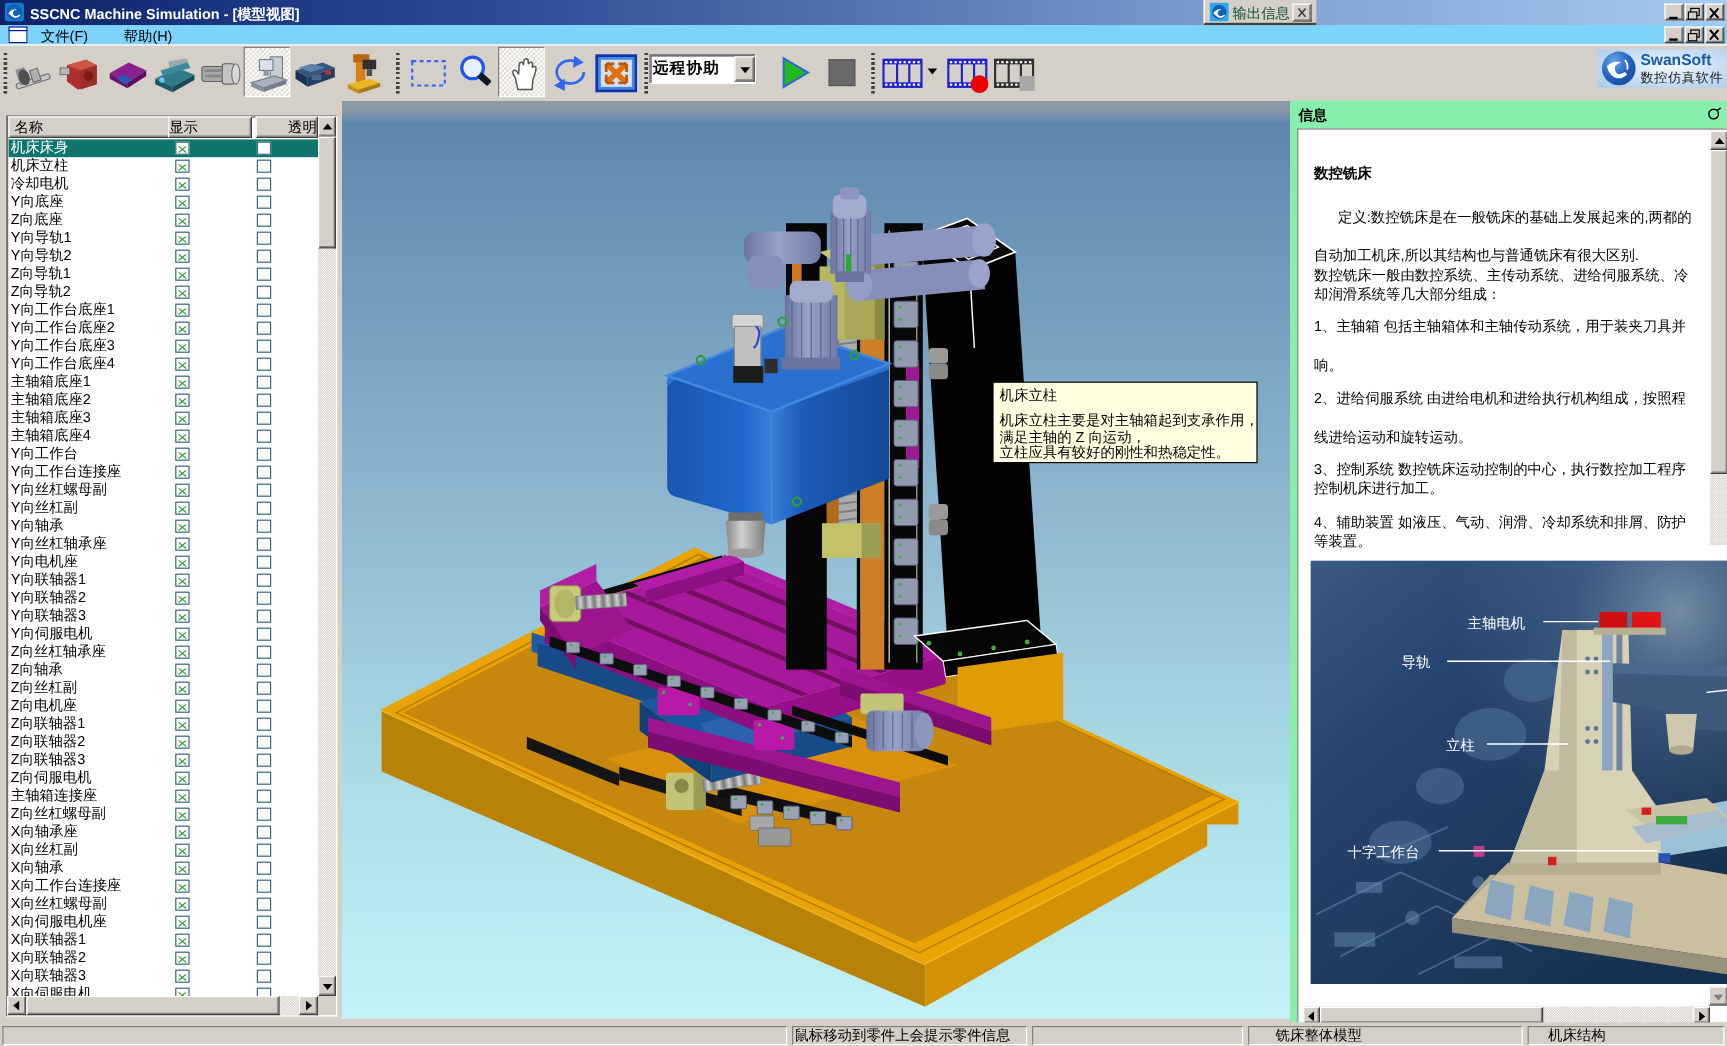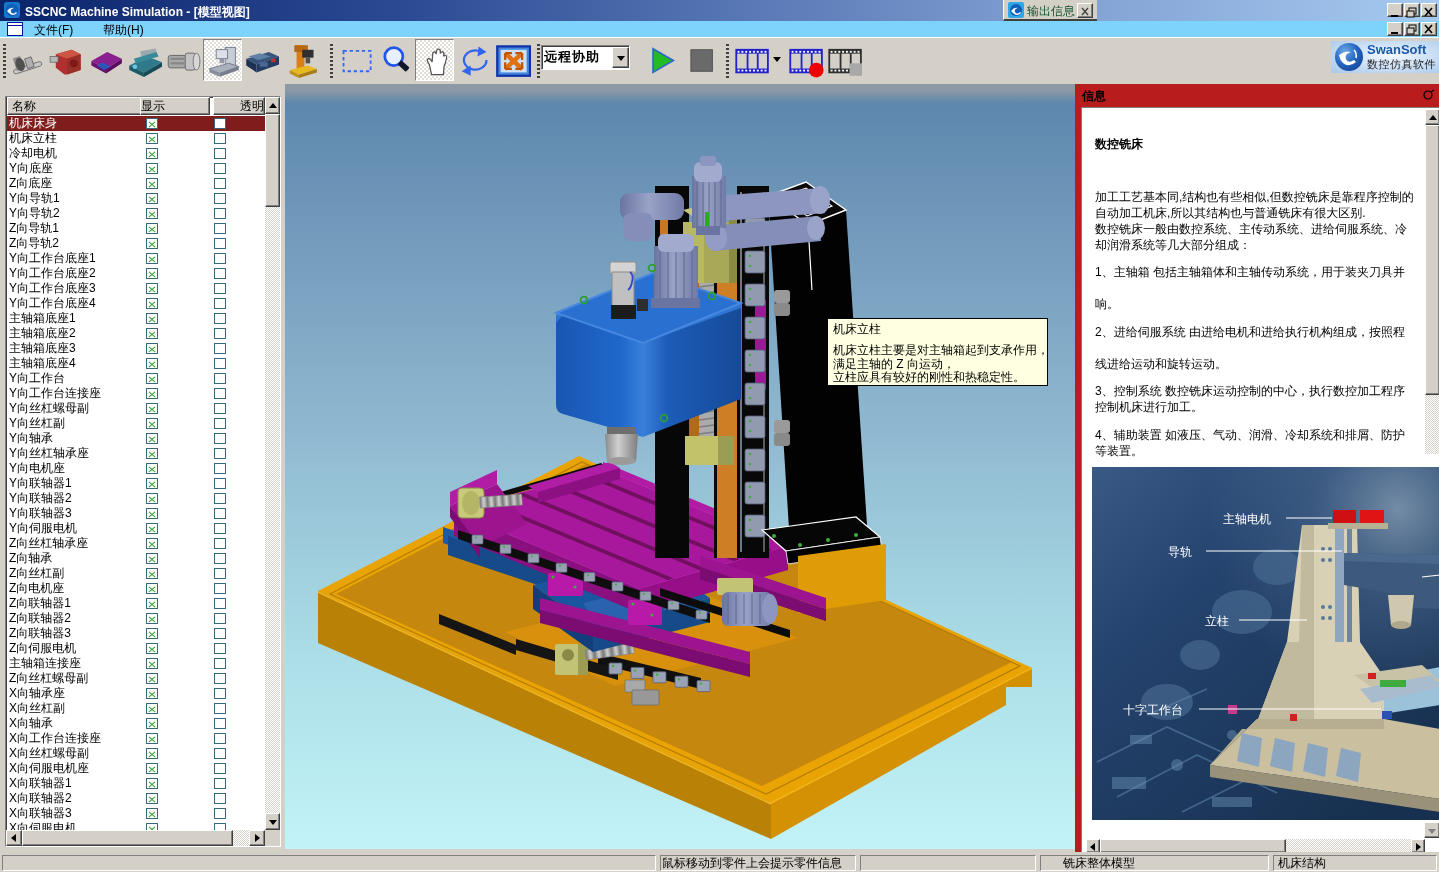--- a/index.html
+++ b/index.html
@@ -13,32 +13,32 @@
 .grip{position:absolute;top:6px;width:3px;height:34px;background:repeating-linear-gradient(180deg,#404040 0 2px,#d4d0c8 2px 4px)}
 .tbtn{position:absolute;top:1px;width:39px;height:42px}
 .tbtn.sel{border:1px solid;border-color:#808080 #fff #fff #808080;background-image:linear-gradient(45deg,#fff 25%,transparent 25%,transparent 75%,#fff 75%),linear-gradient(45deg,#fff 25%,#e2dfd8 25%,#e2dfd8 75%,#fff 75%);background-size:4px 4px;background-position:0 0,2px 2px}
 .tbtn svg{position:absolute;left:1px;top:2px}
 #leftpanel{position:absolute;left:0;top:84px;width:285px;height:768px;background:#d4d0c8}
 #listbox{position:absolute;left:5px;top:12px;width:276px;height:751px;border:1px solid;border-color:#808080 #fff #fff #808080;box-shadow:inset 1px 1px 0 #404040,inset -1px -1px 0 #d4d0c8;background:#fff}
 .hdrcell{position:absolute;top:0;height:18px;background:#d4d0c8;border-top:1px solid #fff;border-left:1px solid #fff;border-right:1px solid #404040;border-bottom:1px solid #404040;box-shadow:inset -1px -1px 0 #808080;font-size:12px;color:#000;line-height:17px}
 #rows{position:absolute;left:1px;top:19px;width:258px;height:714px;overflow:hidden;background:#fff}
 .row{position:relative;height:15px;font-size:12px;line-height:15px;color:#000;white-space:nowrap}
 .row .nm{position:absolute;left:2px;top:0}
-.row.sel{background:#7f1d1d;color:#fff}
+.row.sel{background:#0f766e;color:#fff}
 .cb{position:absolute;top:2px;width:12px;height:11px;background:#fff;border:1px solid #38687c}
 .cb1{left:139px}
 .cb2{left:207px}
 .cb.x::before{content:"";position:absolute;left:1px;top:4.5px;width:8px;height:1.2px;background:#2f9e2f;transform:rotate(40deg)}
 .cb.x::after{content:"";position:absolute;left:1px;top:4.5px;width:8px;height:1.2px;background:#2f9e2f;transform:rotate(-40deg)}
 .sb{position:absolute;background:#d4d0c8}
 .sbtn{position:absolute;background:#d4d0c8;border-top:1px solid #fff;border-left:1px solid #fff;border-right:1px solid #404040;border-bottom:1px solid #404040;box-shadow:inset -1px -1px 0 #808080}
 .arrow{position:absolute;width:0;height:0}
 .track{background-image:linear-gradient(45deg,#fff 25%,transparent 25%,transparent 75%,#fff 75%),linear-gradient(45deg,#fff 25%,#d6d2ca 25%,#d6d2ca 75%,#fff 75%);background-size:2px 2px;background-position:0 0,1px 1px}
 #view3d{position:absolute;left:285px;top:84px;width:790px;height:765px}
-#rightpanel{position:absolute;left:1075px;top:84px;width:364px;height:768px;background:#b91c1c}
+#rightpanel{position:absolute;left:1075px;top:84px;width:364px;height:768px;background:#86efac}
 #infocontent{position:absolute;left:6px;top:23px;width:358px;height:745px;background:#fff;border-top:1px solid #808080;border-left:1px solid #808080}
 .iline{position:absolute;font-size:12px;color:#000;white-space:nowrap}
 #statusbar{position:absolute;left:0;top:852px;width:1439px;height:20px;background:#d4d0c8}
 .spanel{position:absolute;top:3px;height:16px;border:1px solid;border-color:#808080 #fff #fff #808080;font-size:12px;line-height:15px;color:#000;white-space:nowrap;overflow:hidden}
 </style></head>
 <body>
 
 <div id="titlebar">
  <svg class="abs" style="left:4px;top:2px" width="16" height="16">
       <rect x="0" y="0" width="16" height="16" rx="3" fill="#1878d0"></rect>
@@ -895,21 +895,21 @@
 </div>
 
 <div id="rightpanel">
  <div class="abs" style="left:7px;top:4px;font-size:12px;font-weight:bold;color:#000">信息</div>
  <svg class="abs" style="left:348px;top:5px" width="12" height="12">
       <circle cx="5" cy="6" r="4" fill="none" stroke="#000" stroke-width="1.2"></circle>
       <path d="M8 3 L11 1" stroke="#000" stroke-width="1.2"></path>
     </svg>
  <div id="infocontent">
 <div class="iline" style="left:13px;top:28px"><b>数控铣床</b></div>
-<div class="iline" style="left:13px;top:81px">加工工艺基本同,结构也有些相似,但数控铣床是靠程序控制的</div>
+<div class="iline" style="left:13px;top:65px">&nbsp;&nbsp;&nbsp;&nbsp;&nbsp;&nbsp;定义:数控铣床是在一般铣床的基础上发展起来的,两都的</div>
 <div class="iline" style="left:13px;top:97px">自动加工机床,所以其结构也与普通铣床有很大区别.</div>
 <div class="iline" style="left:13px;top:113px">数控铣床一般由数控系统、主传动系统、进给伺服系统、冷</div>
 <div class="iline" style="left:13px;top:129px">却润滑系统等几大部分组成：</div>
 <div class="iline" style="left:13px;top:156px">1、主轴箱  包括主轴箱体和主轴传动系统，用于装夹刀具并</div>
 <div class="iline" style="left:13px;top:188px">响。</div>
 <div class="iline" style="left:13px;top:216px">2、进给伺服系统  由进给电机和进给执行机构组成，按照程</div>
 <div class="iline" style="left:13px;top:248px">线进给运动和旋转运动。</div>
 <div class="iline" style="left:13px;top:275px">3、控制系统  数控铣床运动控制的中心，执行数控加工程序</div>
 <div class="iline" style="left:13px;top:291px">控制机床进行加工。</div>
 <div class="iline" style="left:13px;top:319px">4、辅助装置  如液压、气动、润滑、冷却系统和排屑、防护</div>
@@ -1017,14 +1017,14 @@
         </div>
 </div>
 </div>
 </div>
 
 <div id="statusbar">
  <div class="spanel" style="left:2px;width:654px"></div>
  <div class="spanel" style="left:660px;width:196px"><span style="margin-left:1px">鼠标移动到零件上会提示零件信息</span></div>
  <div class="spanel" style="left:860px;width:176px"></div>
  <div class="spanel" style="left:1040px;width:229px"><span style="margin-left:22px">铣床整体模型</span></div>
- <div class="spanel" style="left:1273px;width:164px"><span style="margin-left:4px">机床结构</span></div>
+ <div class="spanel" style="left:1273px;width:164px"><span style="margin-left:16px">机床结构</span></div>
 </div>
 
 </body></html>

